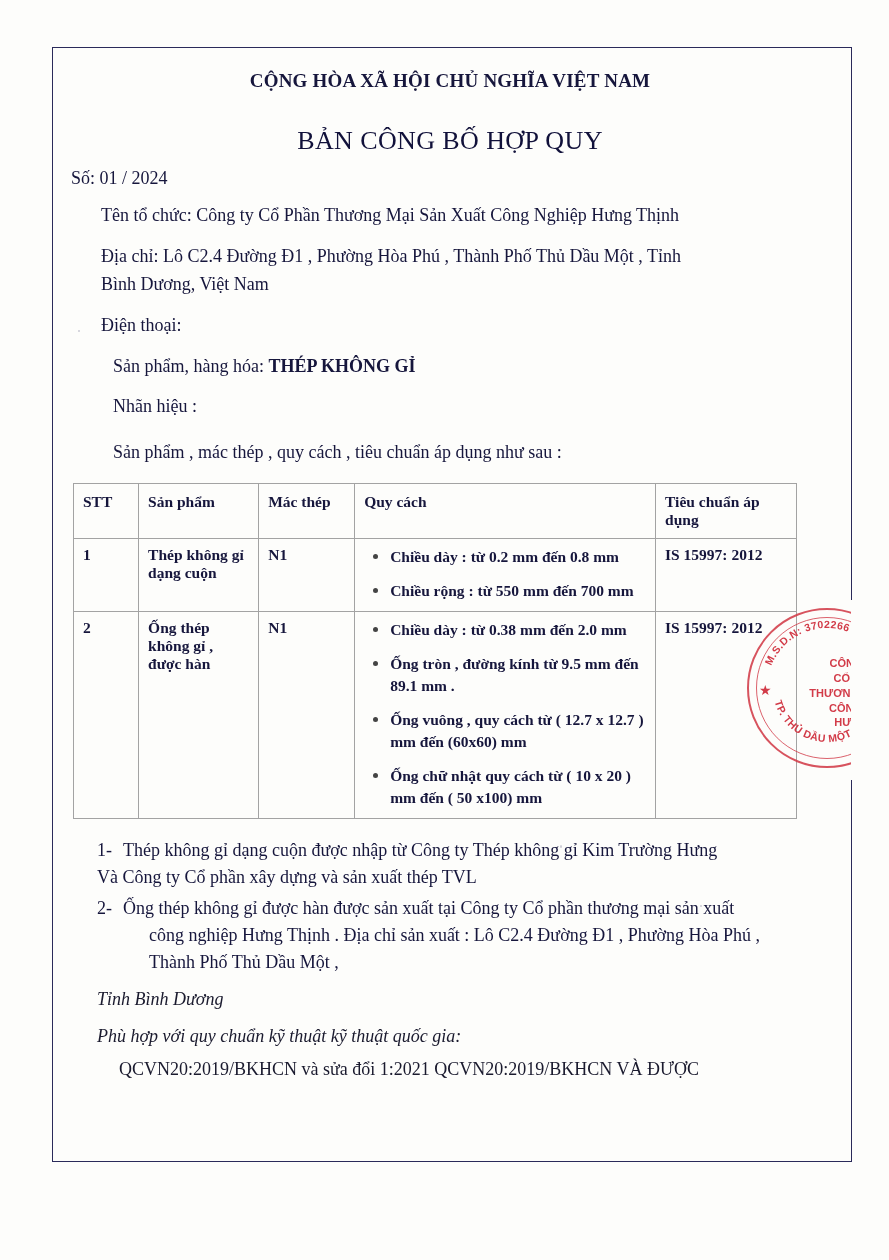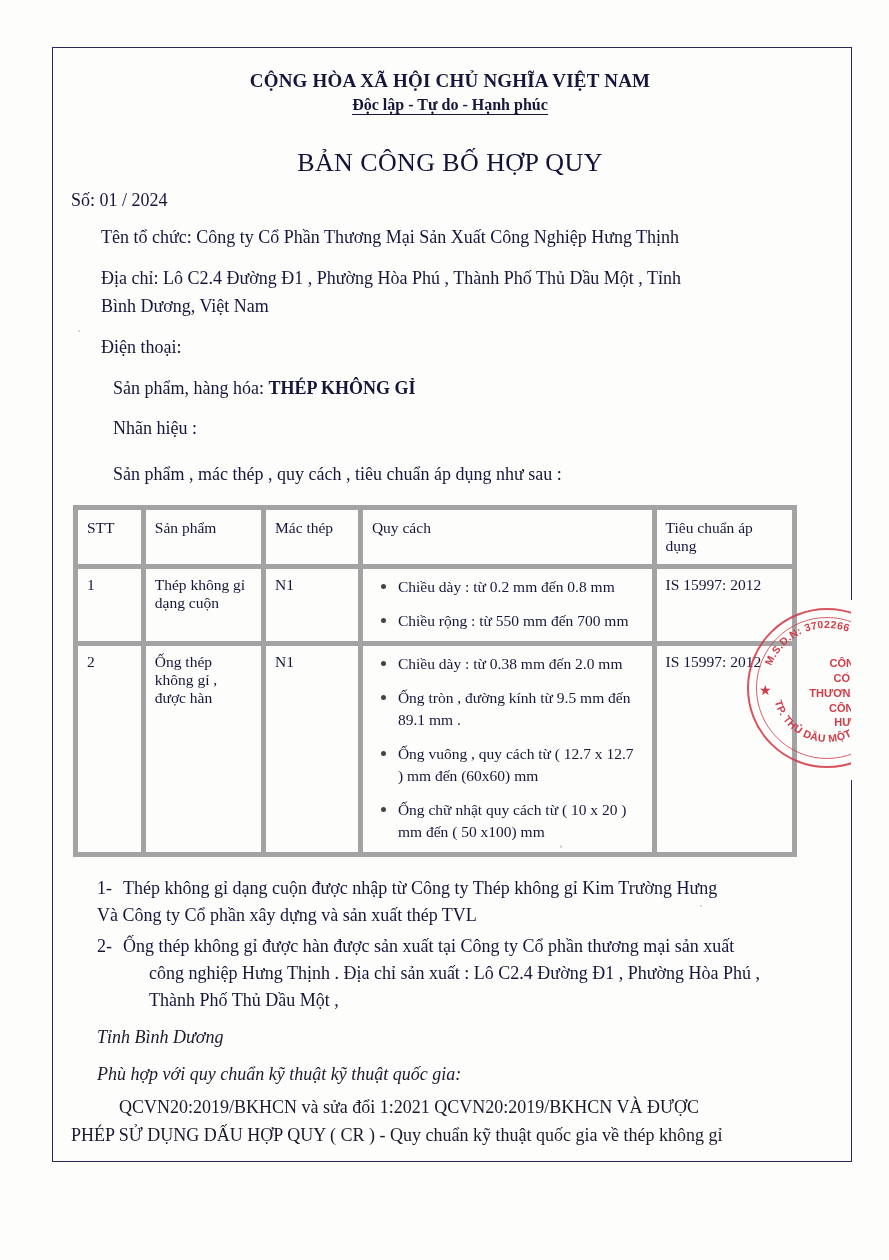--- a/index.html
+++ b/index.html
@@ -89,25 +89,25 @@
 
   table.spec {
     width: 724px;
     border-collapse: collapse;
     margin-top: 16px;
     margin-left: 2px;
     font-size: 15.5px;
     color: #16163c;
   }
   table.spec th, table.spec td {
-    border: 5px solid #a3a3a3;
+    border: 1px solid #a3a3a3;
     padding: 7px 9px;
     vertical-align: top;
     text-align: left;
-    font-weight: normal;
+    font-weight: bold;
   }
   table.spec th {
     font-size: 15.5px;
     padding-top: 9px;
     padding-bottom: 9px;
   }
   .c-stt { width: 50px; text-align: center; }
   .c-prod { width: 115px; }
   .c-mac { width: 88px; text-align: center; }
   .c-quy { width: 330px; }
@@ -250,21 +250,20 @@
 </style>
 </head>
 <body>
 
 <div class="page">
   <div class="sheet-border"></div>
 
   <div class="content">
 
     <div class="hdr-nation">CỘNG HÒA XÃ HỘI CHỦ NGHĨA VIỆT NAM</div>
-    <div class="hdr-motto"><span>Độc lập - Tự do - Hạnh phúc</span></div>
 
     <div class="doc-title">BẢN CÔNG BỐ HỢP QUY</div>
     <div class="doc-number">Số: 01 / 2024</div>
 
     <div class="para indent">Tên tổ chức: Công ty Cổ Phần Thương Mại Sản Xuất Công Nghiệp Hưng Thịnh</div>
     <div class="para indent">Địa chỉ: Lô C2.4 Đường Đ1 , Phường Hòa Phú , Thành Phố Thủ Dầu Một , Tỉnh</div>
     <div class="para indent" style="margin-top:0">Bình Dương, Việt Nam</div>
     <div class="para indent">Điện thoại:</div>
 
     <div class="para indent2"><span>Sản phẩm, hàng hóa: </span><b>THÉP KHÔNG GỈ</b></div>
@@ -323,21 +322,20 @@
         <div class="txt">Ống thép không gỉ được hàn được sản xuất tại Công ty Cổ phần thương mại sản xuất</div>
       </div>
       <div class="note-cont2">công nghiệp Hưng Thịnh . Địa chỉ sản xuất : Lô C2.4 Đường Đ1 , Phường Hòa Phú ,</div>
       <div class="note-cont2">Thành Phố Thủ Dầu Một ,</div>
     </div>
 
     <div class="final">Tỉnh Bình Dương</div>
     <div class="final">Phù hợp với quy chuẩn kỹ thuật kỹ thuật quốc gia:</div>
     <div class="final-block">
       <div class="l1">QCVN20:2019/BKHCN và sửa đổi 1:2021  QCVN20:2019/BKHCN VÀ ĐƯỢC</div>
-      <div>PHÉP SỬ DỤNG DẤU HỢP QUY ( CR ) -  Quy chuẩn kỹ thuật quốc gia về thép không gỉ</div>
     </div>
 
   </div>
 
   <div class="seal">
     <div class="ring"></div>
     <div class="ring2"></div>
     <svg class="arc" viewBox="0 0 160 160">
       <defs>
         <path id="arcTop" d="M 20,80 A 60,60 0 0 1 140,80"></path>

